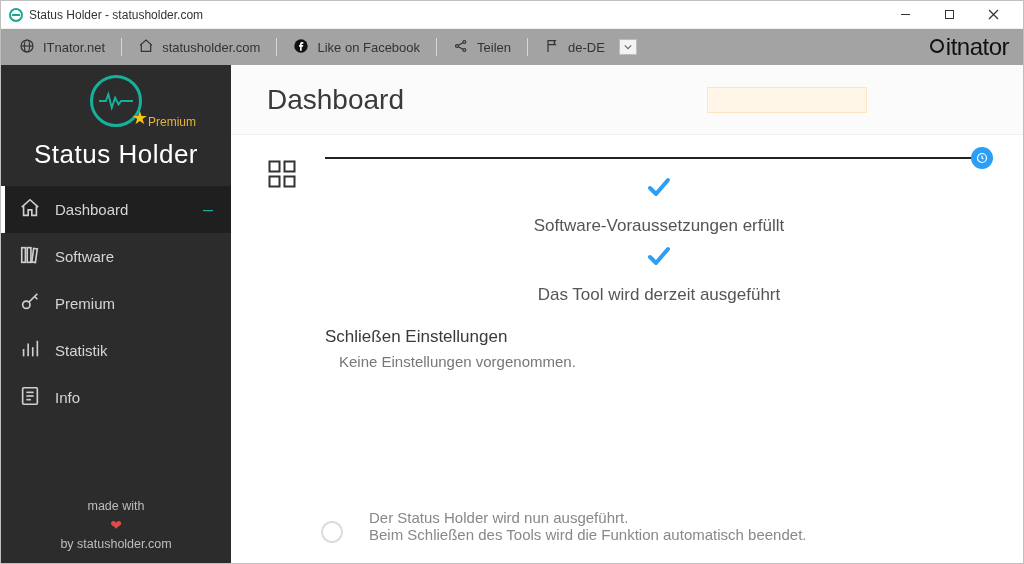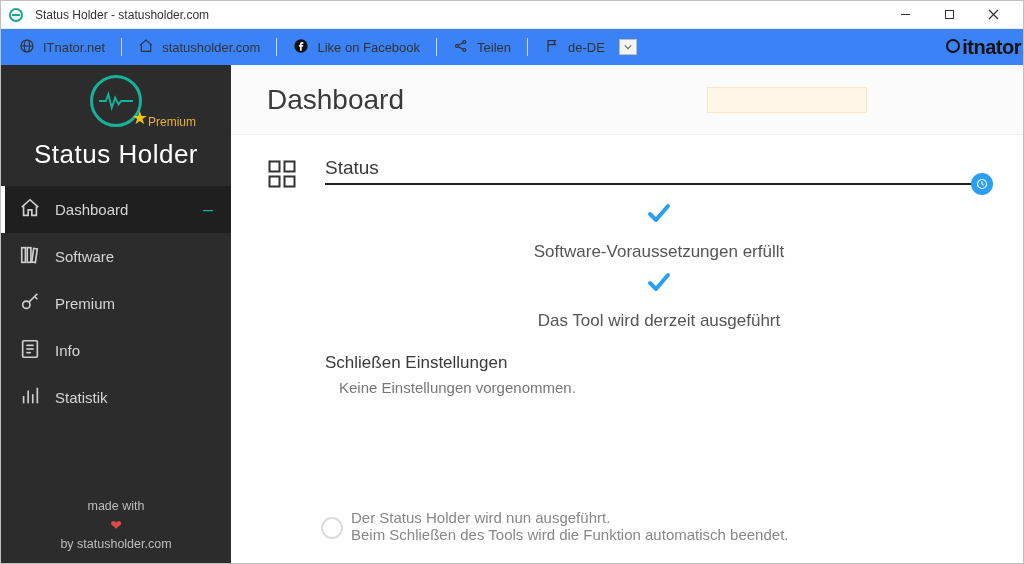--- a/index.html
+++ b/index.html
@@ -15,33 +15,33 @@
     --text-muted:#6b6b6b;
     --sep:#d6d6d6;
     --border:#e6e6e6;
     --heading:#3a3a3a;
   }
   *{box-sizing:border-box;}
   html,body{margin:0;padding:0;font-family:"Segoe UI",Arial,sans-serif;font-size:14px;color:#222;background:#fff;}
   body{width:1024px;height:564px;overflow:hidden;position:relative;border:1px solid #bfbfbf;}
   
   .titlebar{height:var(--titlebar-h);display:flex;align-items:center;justify-content:space-between;padding:0 8px 0 8px;background:#fff;border-bottom:1px solid #efefef;font-size:12px;color:#333;}
-  .titlebar .tb-left{display:flex;align-items:center;gap:12px;}
+  .titlebar .tb-left{display:flex;align-items:center;gap:6px;}
   .titlebar .app-icon{width:14px;height:14px;border:2px solid #1aa88a;border-radius:50%;position:relative;}
   .titlebar .app-icon::after{content:"";position:absolute;left:1px;top:4px;width:8px;height:3px;border-top:2px solid #1aa88a;}
   .titlebar .win-controls{display:flex;gap:0;}
   .titlebar .win-btn{width:44px;height:var(--titlebar-h);display:flex;align-items:center;justify-content:center;color:#333;font-size:12px;}
   .titlebar .win-btn svg{width:11px;height:11px;}
   
-  .toolbar{height:var(--toolbar-h);display:flex;align-items:center;justify-content:space-between;padding:0 2px 0 18px;background:#3b82f6;}
+  .toolbar{height:var(--toolbar-h);display:flex;align-items:center;justify-content:space-between;padding:0 14px 0 18px;background:#a3a3a3;}
   .toolbar .tb-links{display:flex;align-items:center;}
   .toolbar .tb-link{display:flex;align-items:center;gap:8px;color:#333;font-size:13px;}
   .toolbar .tb-sep{width:1px;height:18px;background:var(--sep);margin:0 16px;}
   .toolbar svg{width:16px;height:16px;flex:none;}
-  .toolbar .brand-logo{font-weight:700;font-size:20px;letter-spacing:-.5px;color:#111;display:flex;align-items:center;gap:2px;}
+  .toolbar .brand-logo{font-weight:400;font-size:24px;letter-spacing:-.5px;color:#111;display:flex;align-items:center;gap:2px;}
   .toolbar .brand-logo .dot{width:14px;height:14px;border:2.5px solid #111;border-radius:50%;position:relative;top:-1px;}
   .toolbar .lang-dd{width:18px;height:16px;border:1px solid #bcbcbc;display:flex;align-items:center;justify-content:center;margin-left:6px;background:#f3f3f3;}
   .toolbar .lang-dd svg{width:8px;height:8px;}
   
   .app{display:flex;height:calc(100% - var(--titlebar-h) - var(--toolbar-h));}
   
   .sidebar{width:var(--sidebar-w);background:var(--dark);color:#ddd;display:flex;flex-direction:column;}
   .side-header{padding:10px 14px 10px 14px;background:var(--dark);text-align:center;}
   .side-header .logo-wrap{position:relative;display:inline-block;}
   .side-header .logo-circle{width:52px;height:52px;border:3px solid #17b09a;border-radius:50%;display:flex;align-items:center;justify-content:center;margin:0 auto;}
@@ -68,21 +68,21 @@
   .section .sec-icon svg{width:30px;height:30px;}
   .section .sec-main{flex:1;}
   .section h2{margin:0 0 4px 0;font-weight:400;font-size:19px;color:var(--heading);}
   .status-divider{position:relative;height:2px;background:#222;margin-bottom:16px;}
   .status-divider .clock{position:absolute;right:-6px;top:-10px;width:22px;height:22px;border-radius:50%;background:var(--accent-blue);display:flex;align-items:center;justify-content:center;}
   .status-divider .clock svg{width:12px;height:12px;}
   .check-line{display:flex;align-items:center;gap:12px;font-size:17px;color:#555;margin:8px 0;padding-left:6px;flex-direction:column;}
   .check-line svg{width:24px;height:24px;flex:none;}
   .subhead{margin:22px 0 6px 0;font-size:17px;color:var(--heading);font-weight:500;}
   .muted{color:#777;font-size:15px;padding-left:14px;}
-  .footer-note{position:absolute;left:90px;right:36px;bottom:20px;display:flex;align-items:center;gap:8px;color:#888;font-size:15px;}
+  .footer-note{position:absolute;left:90px;right:36px;bottom:20px;display:flex;align-items:flex-end;gap:26px;color:#888;font-size:15px;}
   .footer-note .ring{width:22px;height:22px;border:2px solid #dcdcdc;border-radius:50%;flex:none;margin-top:4px;}
 </style>
 </head>
 <body>
 
 <div class="titlebar">
   <div class="tb-left">
     <span class="app-icon"></span>
     <span>Status Holder - statusholder.com</span>
   </div>
@@ -215,38 +215,38 @@
           <svg viewBox="0 0 24 24" fill="none" stroke-width="1.8">
               <circle cx="8" cy="15" r="4"></circle>
               <path d="M11 12 20 3M17 6l3 3"></path>
             </svg>
         </span>
         <span>Premium</span>
       </div>
       <div class="nav-item">
         <span>
           <svg viewBox="0 0 24 24" fill="none" stroke-width="1.8">
+              <line x1="5" y1="20" x2="5" y2="12"></line>
+              <line x1="10" y1="20" x2="10" y2="6"></line>
+              <line x1="15" y1="20" x2="15" y2="10"></line>
+              <line x1="20" y1="20" x2="20" y2="3"></line>
+            </svg>
+        </span>
+        <span>Statistik</span>
+      </div>
+      <div class="nav-item">
+        <span>
+          <svg viewBox="0 0 24 24" fill="none" stroke-width="1.8">
               <rect x="4" y="3" width="16" height="18" rx="1"></rect>
               <line x1="8" y1="8" x2="16" y2="8"></line>
               <line x1="8" y1="12" x2="16" y2="12"></line>
               <line x1="8" y1="16" x2="13" y2="16"></line>
             </svg>
         </span>
         <span>Info</span>
-      </div>
-      <div class="nav-item">
-        <span>
-          <svg viewBox="0 0 24 24" fill="none" stroke-width="1.8">
-              <line x1="5" y1="20" x2="5" y2="12"></line>
-              <line x1="10" y1="20" x2="10" y2="6"></line>
-              <line x1="15" y1="20" x2="15" y2="10"></line>
-              <line x1="20" y1="20" x2="20" y2="3"></line>
-            </svg>
-        </span>
-        <span>Statistik</span>
       </div>
     </nav>
 
     <div class="side-footer">
       <span>made with</span>
       <span class="heart">❤</span>
       <span>by statusholder.com</span>
     </div>
   </aside>
 
@@ -260,21 +260,20 @@
       <div class="section">
         <div class="sec-icon">
           <svg viewBox="0 0 24 24" fill="none" stroke="#333" stroke-width="1.6">
               <rect x="2" y="2" width="8" height="8"></rect>
               <rect x="14" y="2" width="8" height="8"></rect>
               <rect x="2" y="14" width="8" height="8"></rect>
               <rect x="14" y="14" width="8" height="8"></rect>
             </svg>
         </div>
         <div class="sec-main">
-          <h2>Status</h2>
           <div class="status-divider">
             <span class="clock">
               <svg viewBox="0 0 24 24" fill="none" stroke="#fff" stroke-width="2.4">
                   <circle cx="12" cy="12" r="9"></circle>
                   <path d="M12 7v5l3 2"></path>
                 </svg>
             </span>
           </div>
 
           <div class="check-line">

